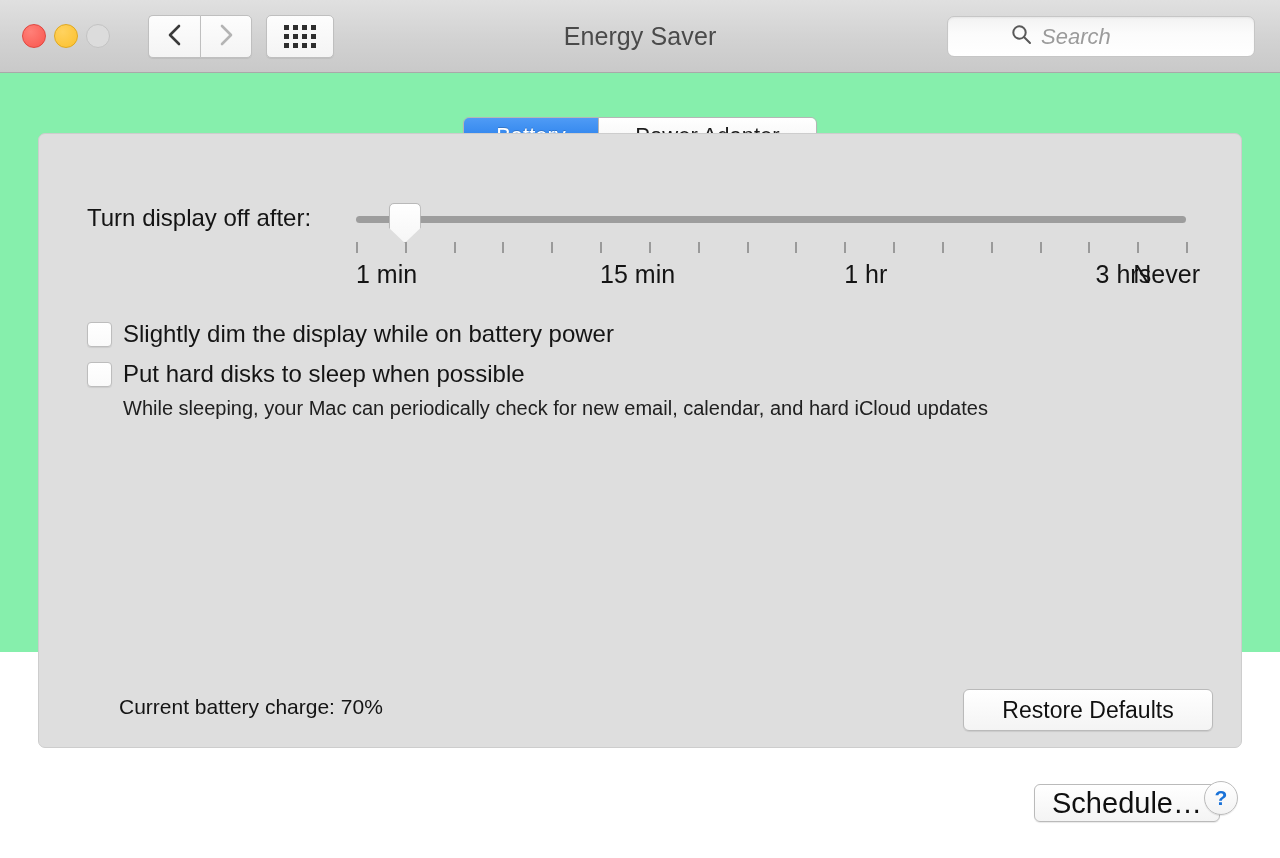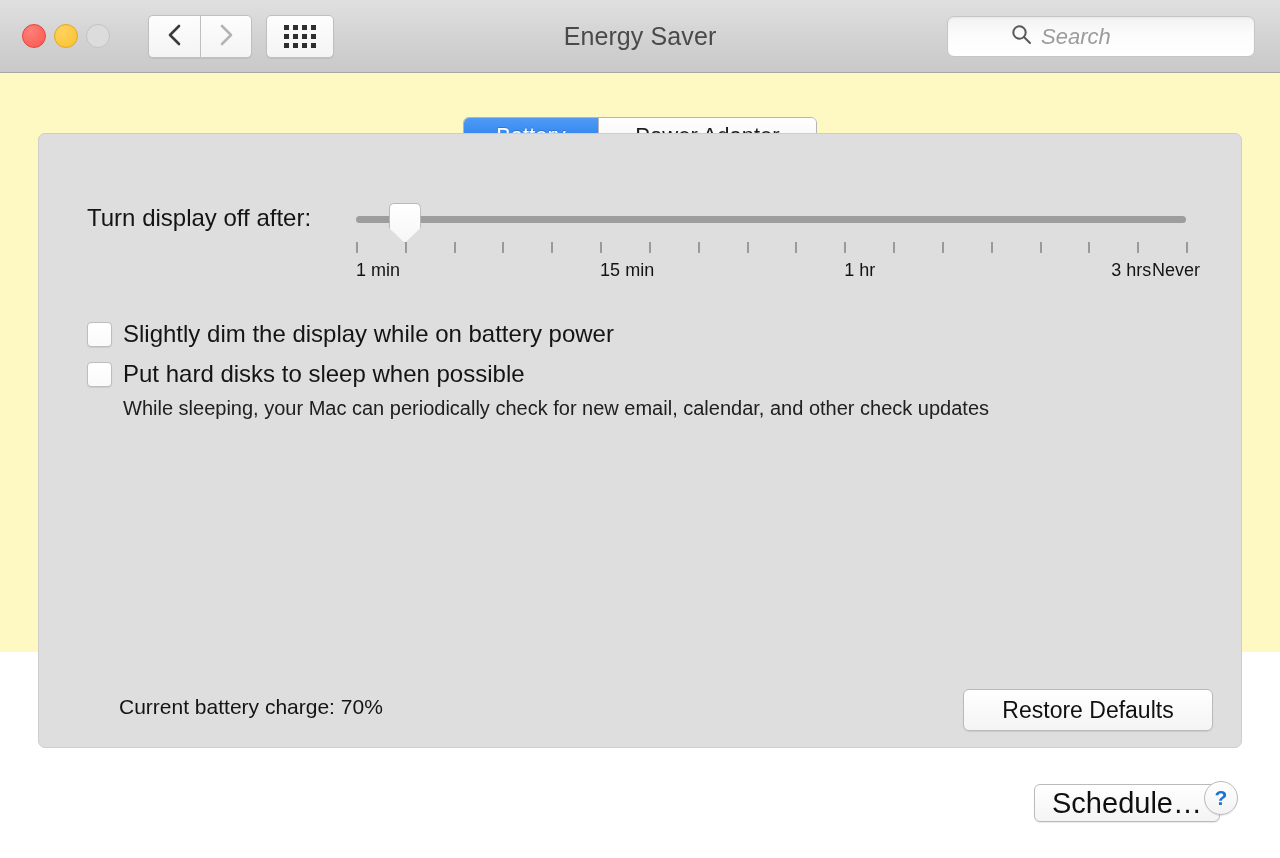--- a/index.html
+++ b/index.html
@@ -9,21 +9,21 @@
     height: 858px;
     overflow: hidden;
     font-family: "Liberation Sans", sans-serif;
     -webkit-font-smoothing: antialiased;
   }
 
   #window {
     position: relative;
     width: 1280px;
     height: 652px;
-    background: #fef9c3;
+    background: #86efac;
   }
 
   
   #toolbar {
     position: absolute;
     left: 0; top: 0;
     width: 1280px;
     height: 73px;
     background: linear-gradient(to bottom, #e0e0e0 0%, #d2d2d2 55%, #c9c9c9 100%);
     border-bottom: 1px solid #a9a9a9;
@@ -198,21 +198,21 @@
   }
 
   #slider-tick-labels {
     position: absolute;
     left: 317px; top: 126px;
     width: 830px; height: 26px;
   }
   .tick-label {
     position: absolute;
     top: 0;
-    font-size: 18px;
+    font-size: 25px;
     color: #141414;
     white-space: nowrap;
     text-align: right;
   }
 
   
   #checklist {
     position: absolute;
     left: 48px; top: 185px;
   }
@@ -430,21 +430,21 @@
         <span class="cb-box cb-off"></span>
         <span class="cb-label">Slightly dim the display while on battery power</span>
       </div>
 
       <div class="cb-row">
         <span class="cb-box cb-off"></span>
         <span class="cb-label">Put hard disks to sleep when possible</span>
       </div>
 
 
-      <div id="powernap-desc">While sleeping, your Mac can periodically check for new email, calendar, and other check updates</div>
+      <div id="powernap-desc">While sleeping, your Mac can periodically check for new email, calendar, and hard iCloud updates</div>
     </div>
 
     <div id="battery-charge">Current battery charge: 70%</div>
 
     <button id="restore-btn">Restore Defaults</button>
   </div>
 
 
   <button id="schedule-btn">Schedule…</button>
 

